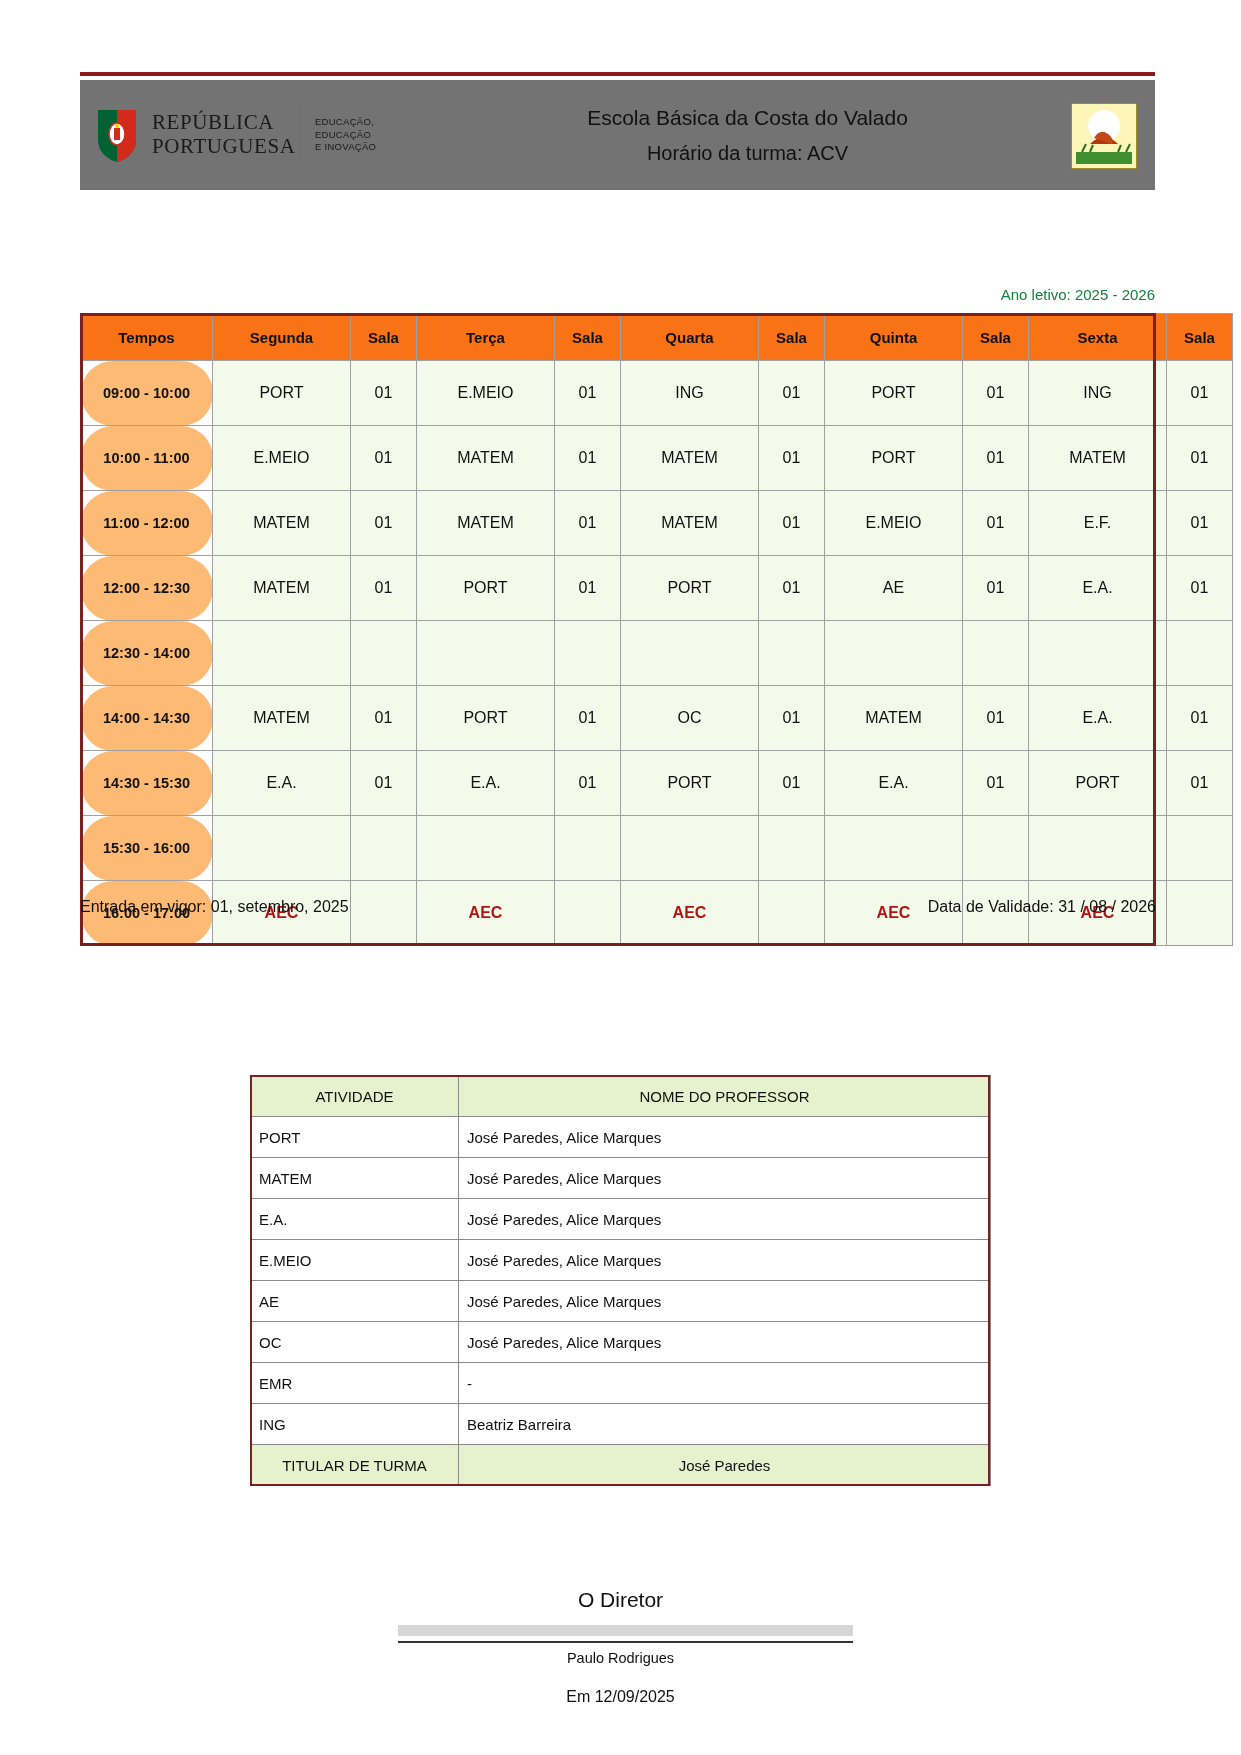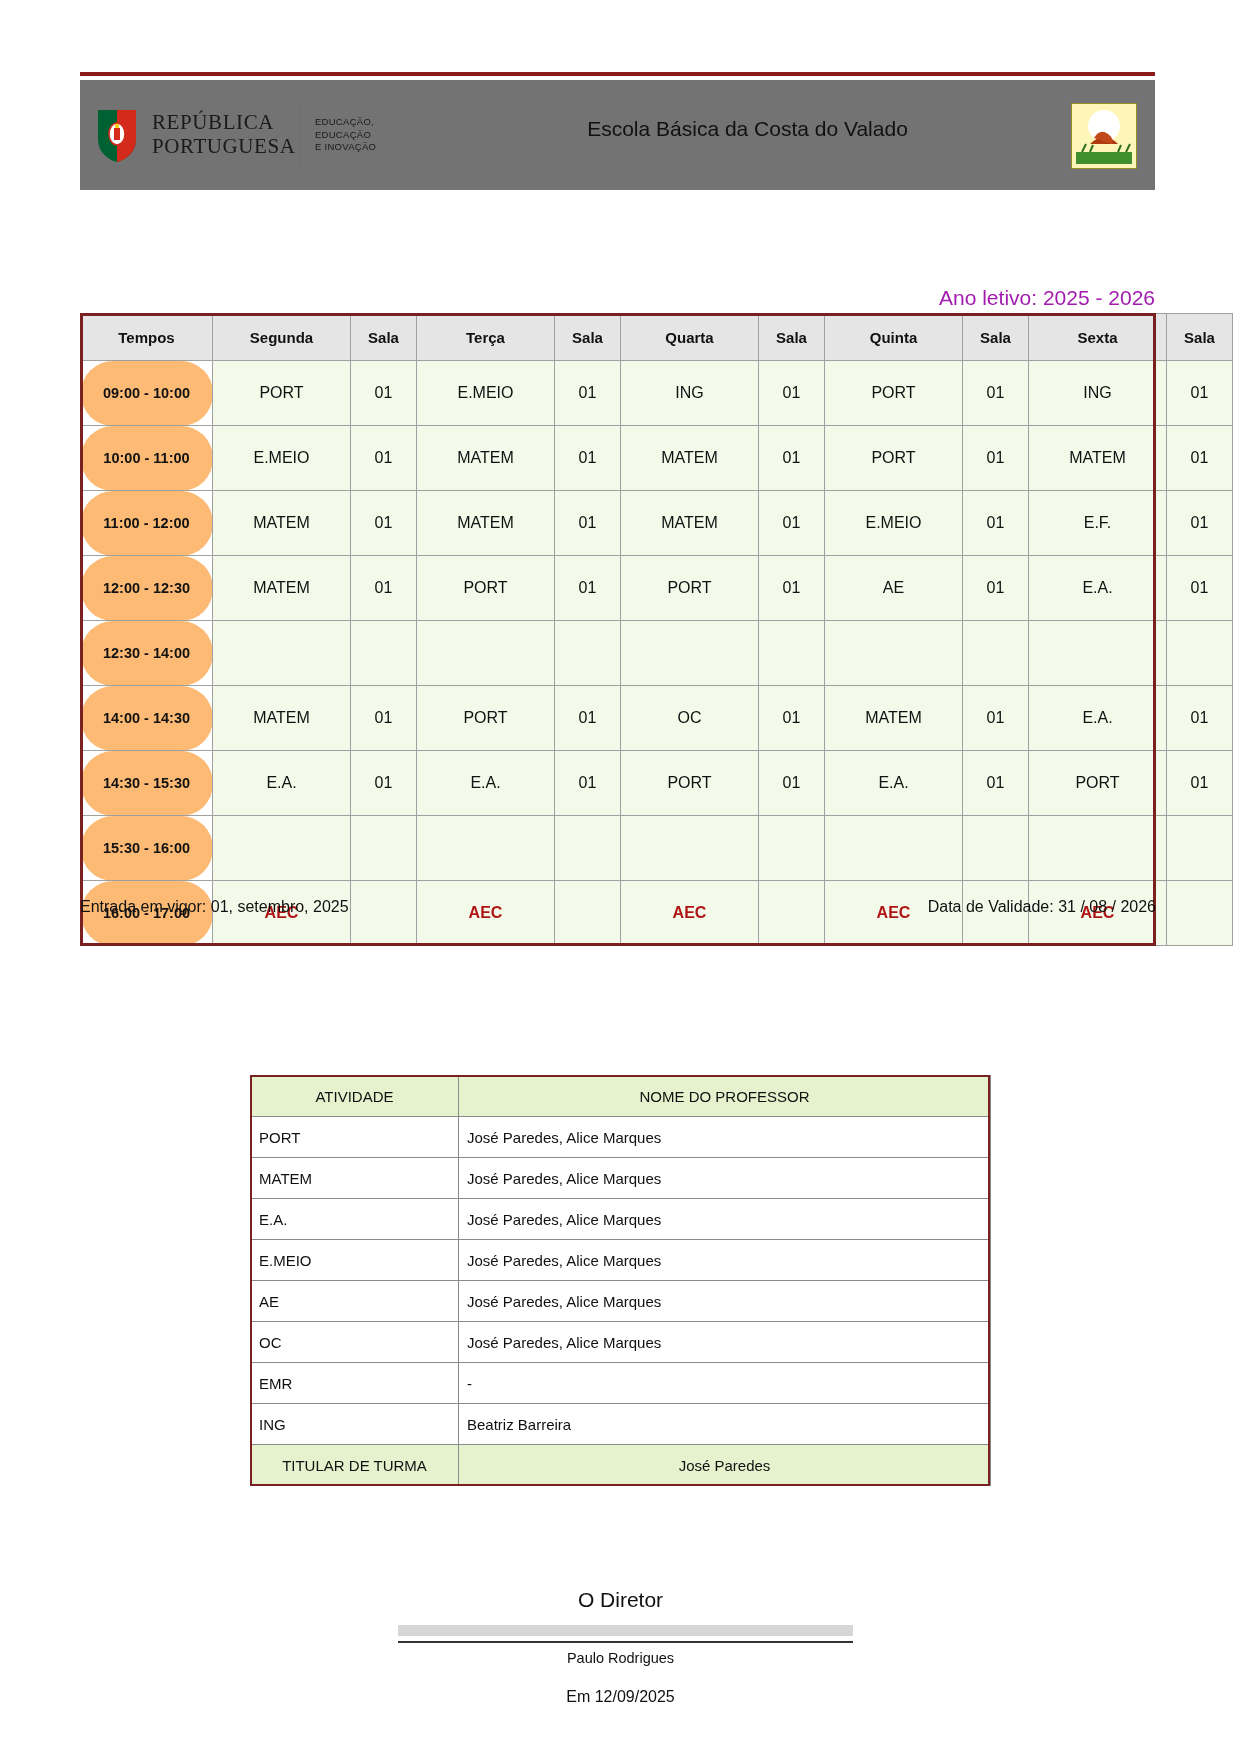--- a/index.html
+++ b/index.html
@@ -101,22 +101,22 @@
     border: 1px solid #9a8b2a;
     overflow: hidden;
   }
   .school-badge svg { display: block; }
 
   
   .year-line {
     position: absolute;
     right: 86px;
     top: 286px;
-    font-size: 21px;
-    color: #a21caf;
+    font-size: 15px;
+    color: #15803d;
   }
 
   
   .tt-wrap {
     position: absolute;
     left: 80px;
     top: 313px;
     width: 1076px;
   }
   table.tt {
@@ -128,21 +128,21 @@
     border: 1px solid #a0a0a0;
     text-align: center;
     vertical-align: middle;
     background: #f1f8e3;
   }
   table.tt thead th {
     height: 44px;
     font-size: 15px;
     font-weight: bold;
     color: #111;
-    background: #e5e5e5;
+    background: #f97316;
   }
   table.tt tbody td {
     height: 62px;
     font-size: 16px;
     color: #111;
     background: #f4faea;
   }
   table.tt tbody td.time {
     font-weight: bold;
     font-size: 14.5px;
@@ -283,20 +283,21 @@
       </span>
       <span class="divider-v"></span>
       <span class="ministry">
         <span>EDUCAÇÃO, EDUCAÇÃO</span><br>
         <span>E INOVAÇÃO</span>
       </span>
     </div>
 
     <div class="header-titles">
       <div class="school-name">Escola Básica da Costa do Valado</div>
+      <div class="class-title">Horário da turma: ACV</div>
     </div>
 
     <div class="school-badge">
       <svg width="64" height="64" viewBox="0 0 64 64">
         <rect x="0" y="0" width="64" height="64" fill="#fdf6b8"></rect>
         <circle cx="32" cy="22" r="16" fill="#ffffff"></circle>
         <path d="M18 40 q14 -14 28 0 z" fill="#b03a10"></path>
         <path d="M22 34 q6 -10 14 -4 q6 4 4 10 z" fill="#c24a18"></path>
         <rect x="4" y="48" width="56" height="12" fill="#3f8f2f"></rect>
         <path d="M10 48 l4 -8 M18 48 l3 -7 M46 48 l3 -7 M54 48 l4 -8" stroke="#2e6f22" stroke-width="2" fill="none"></path>

